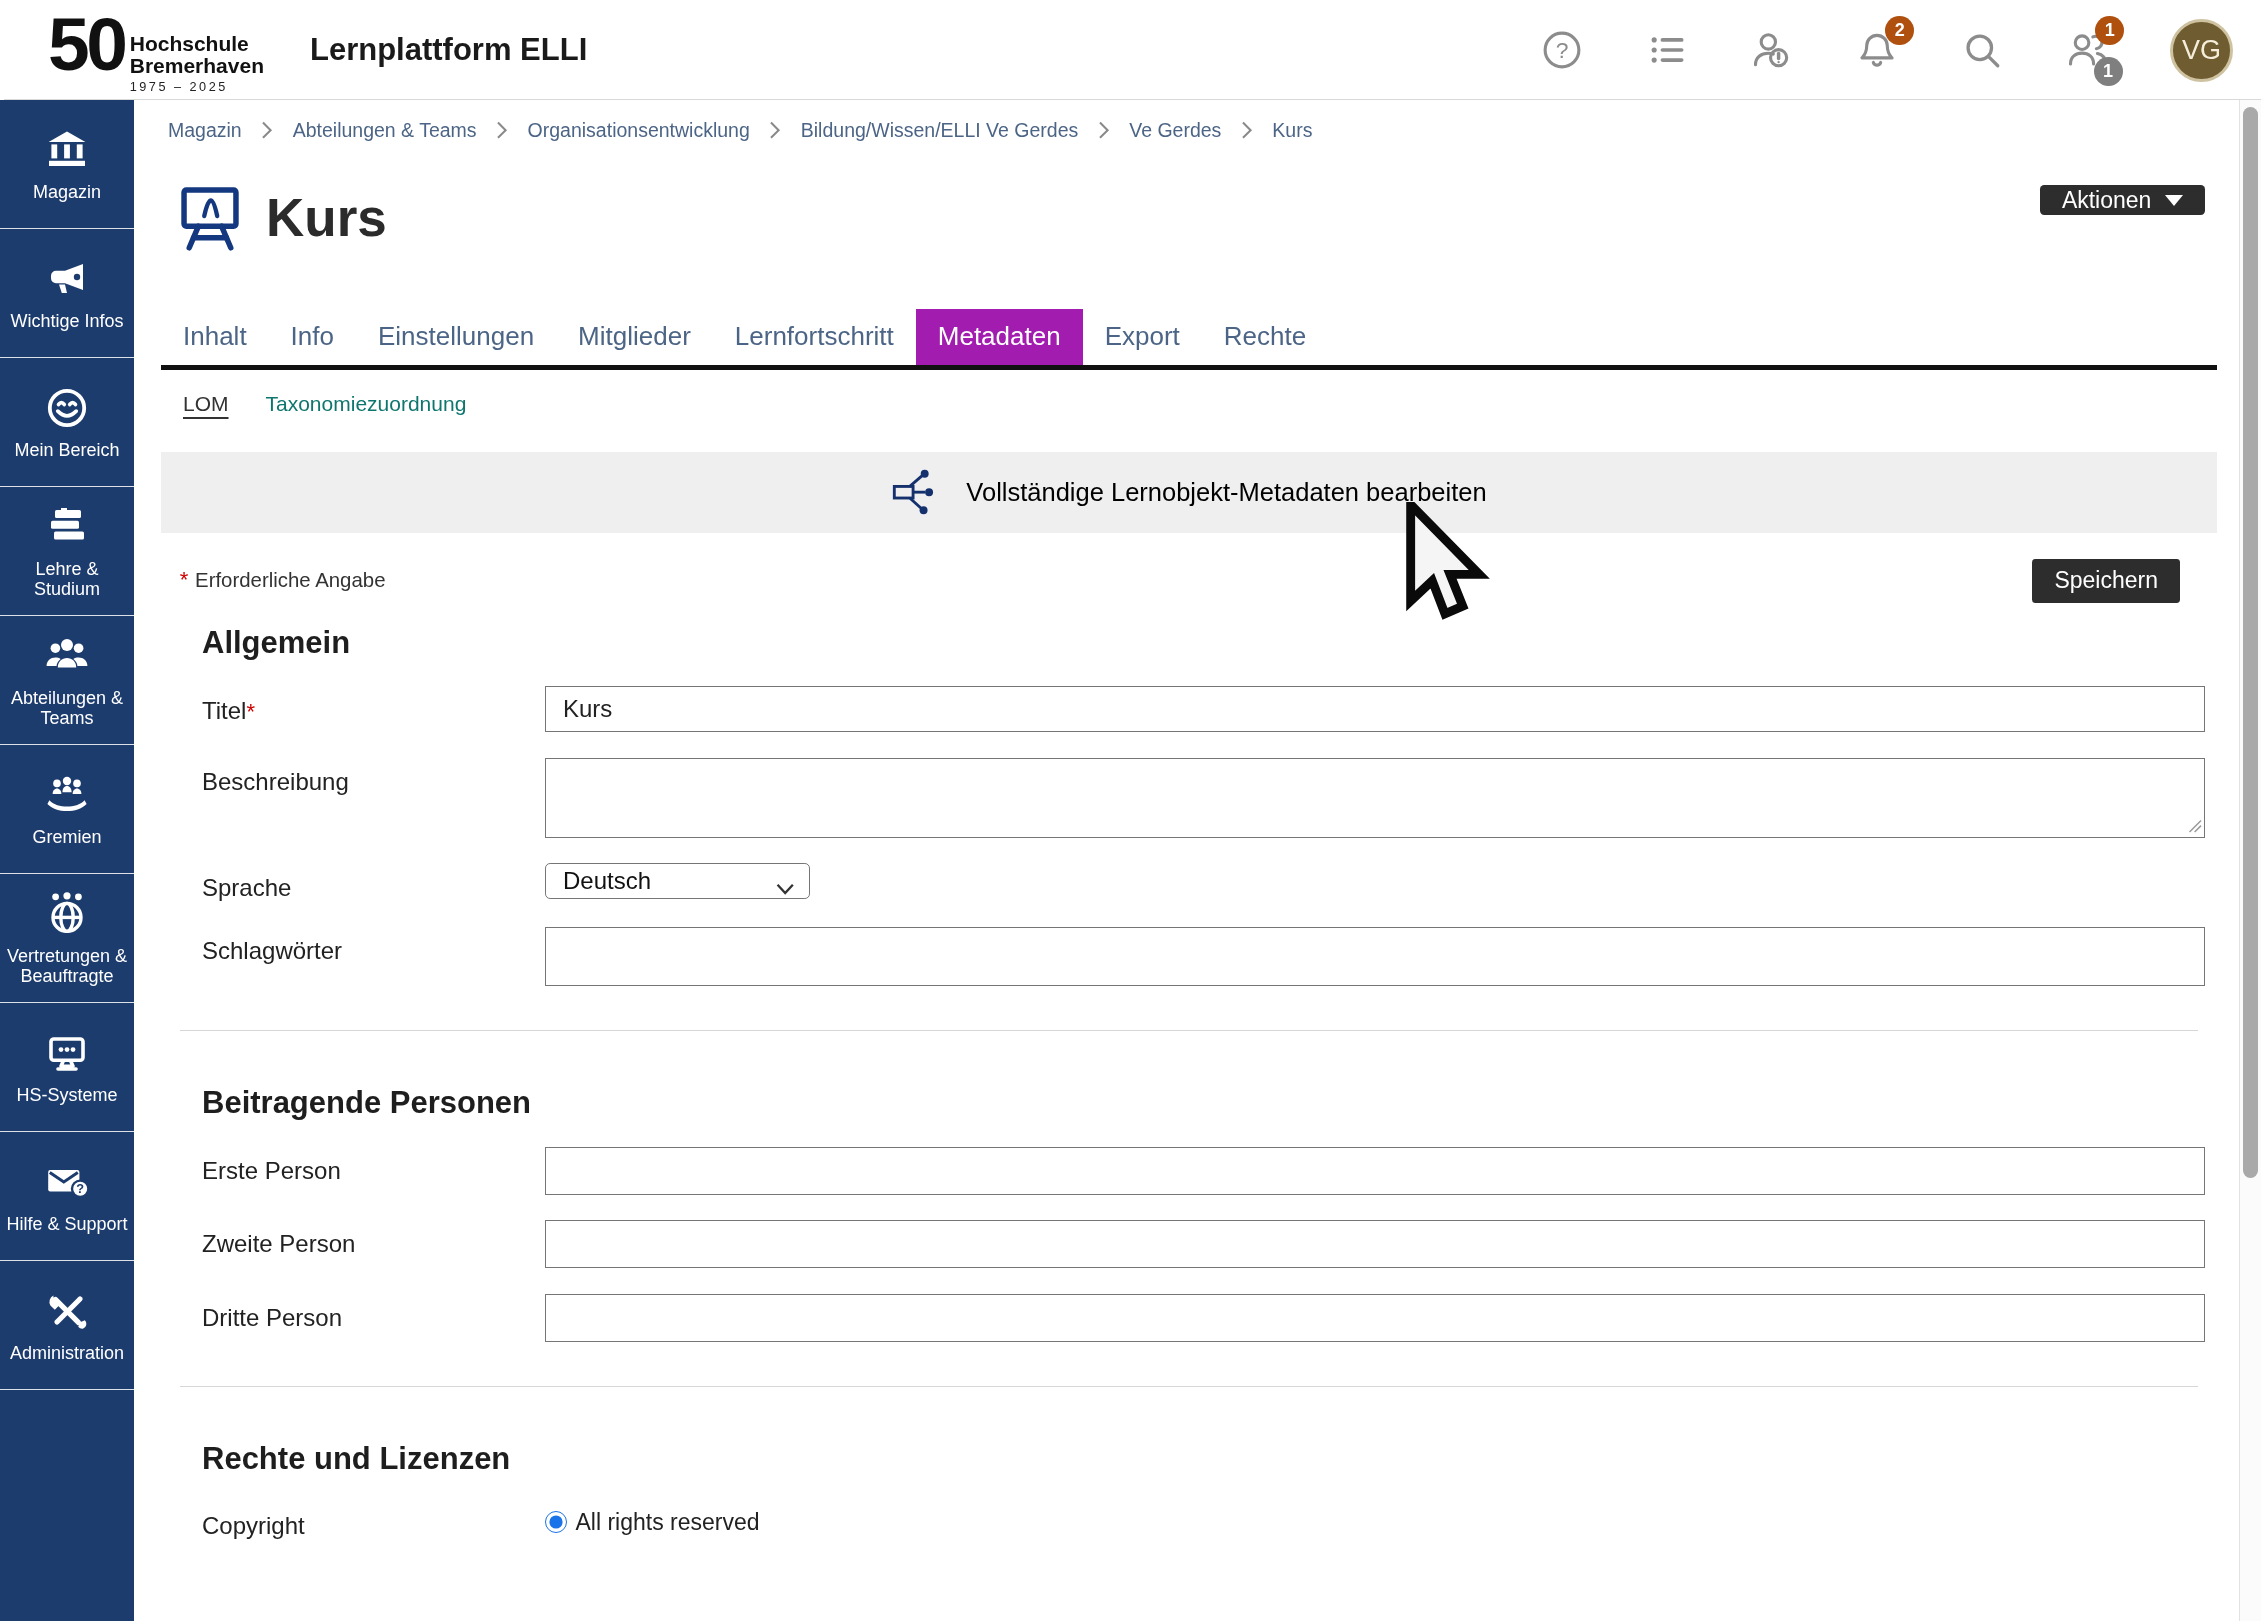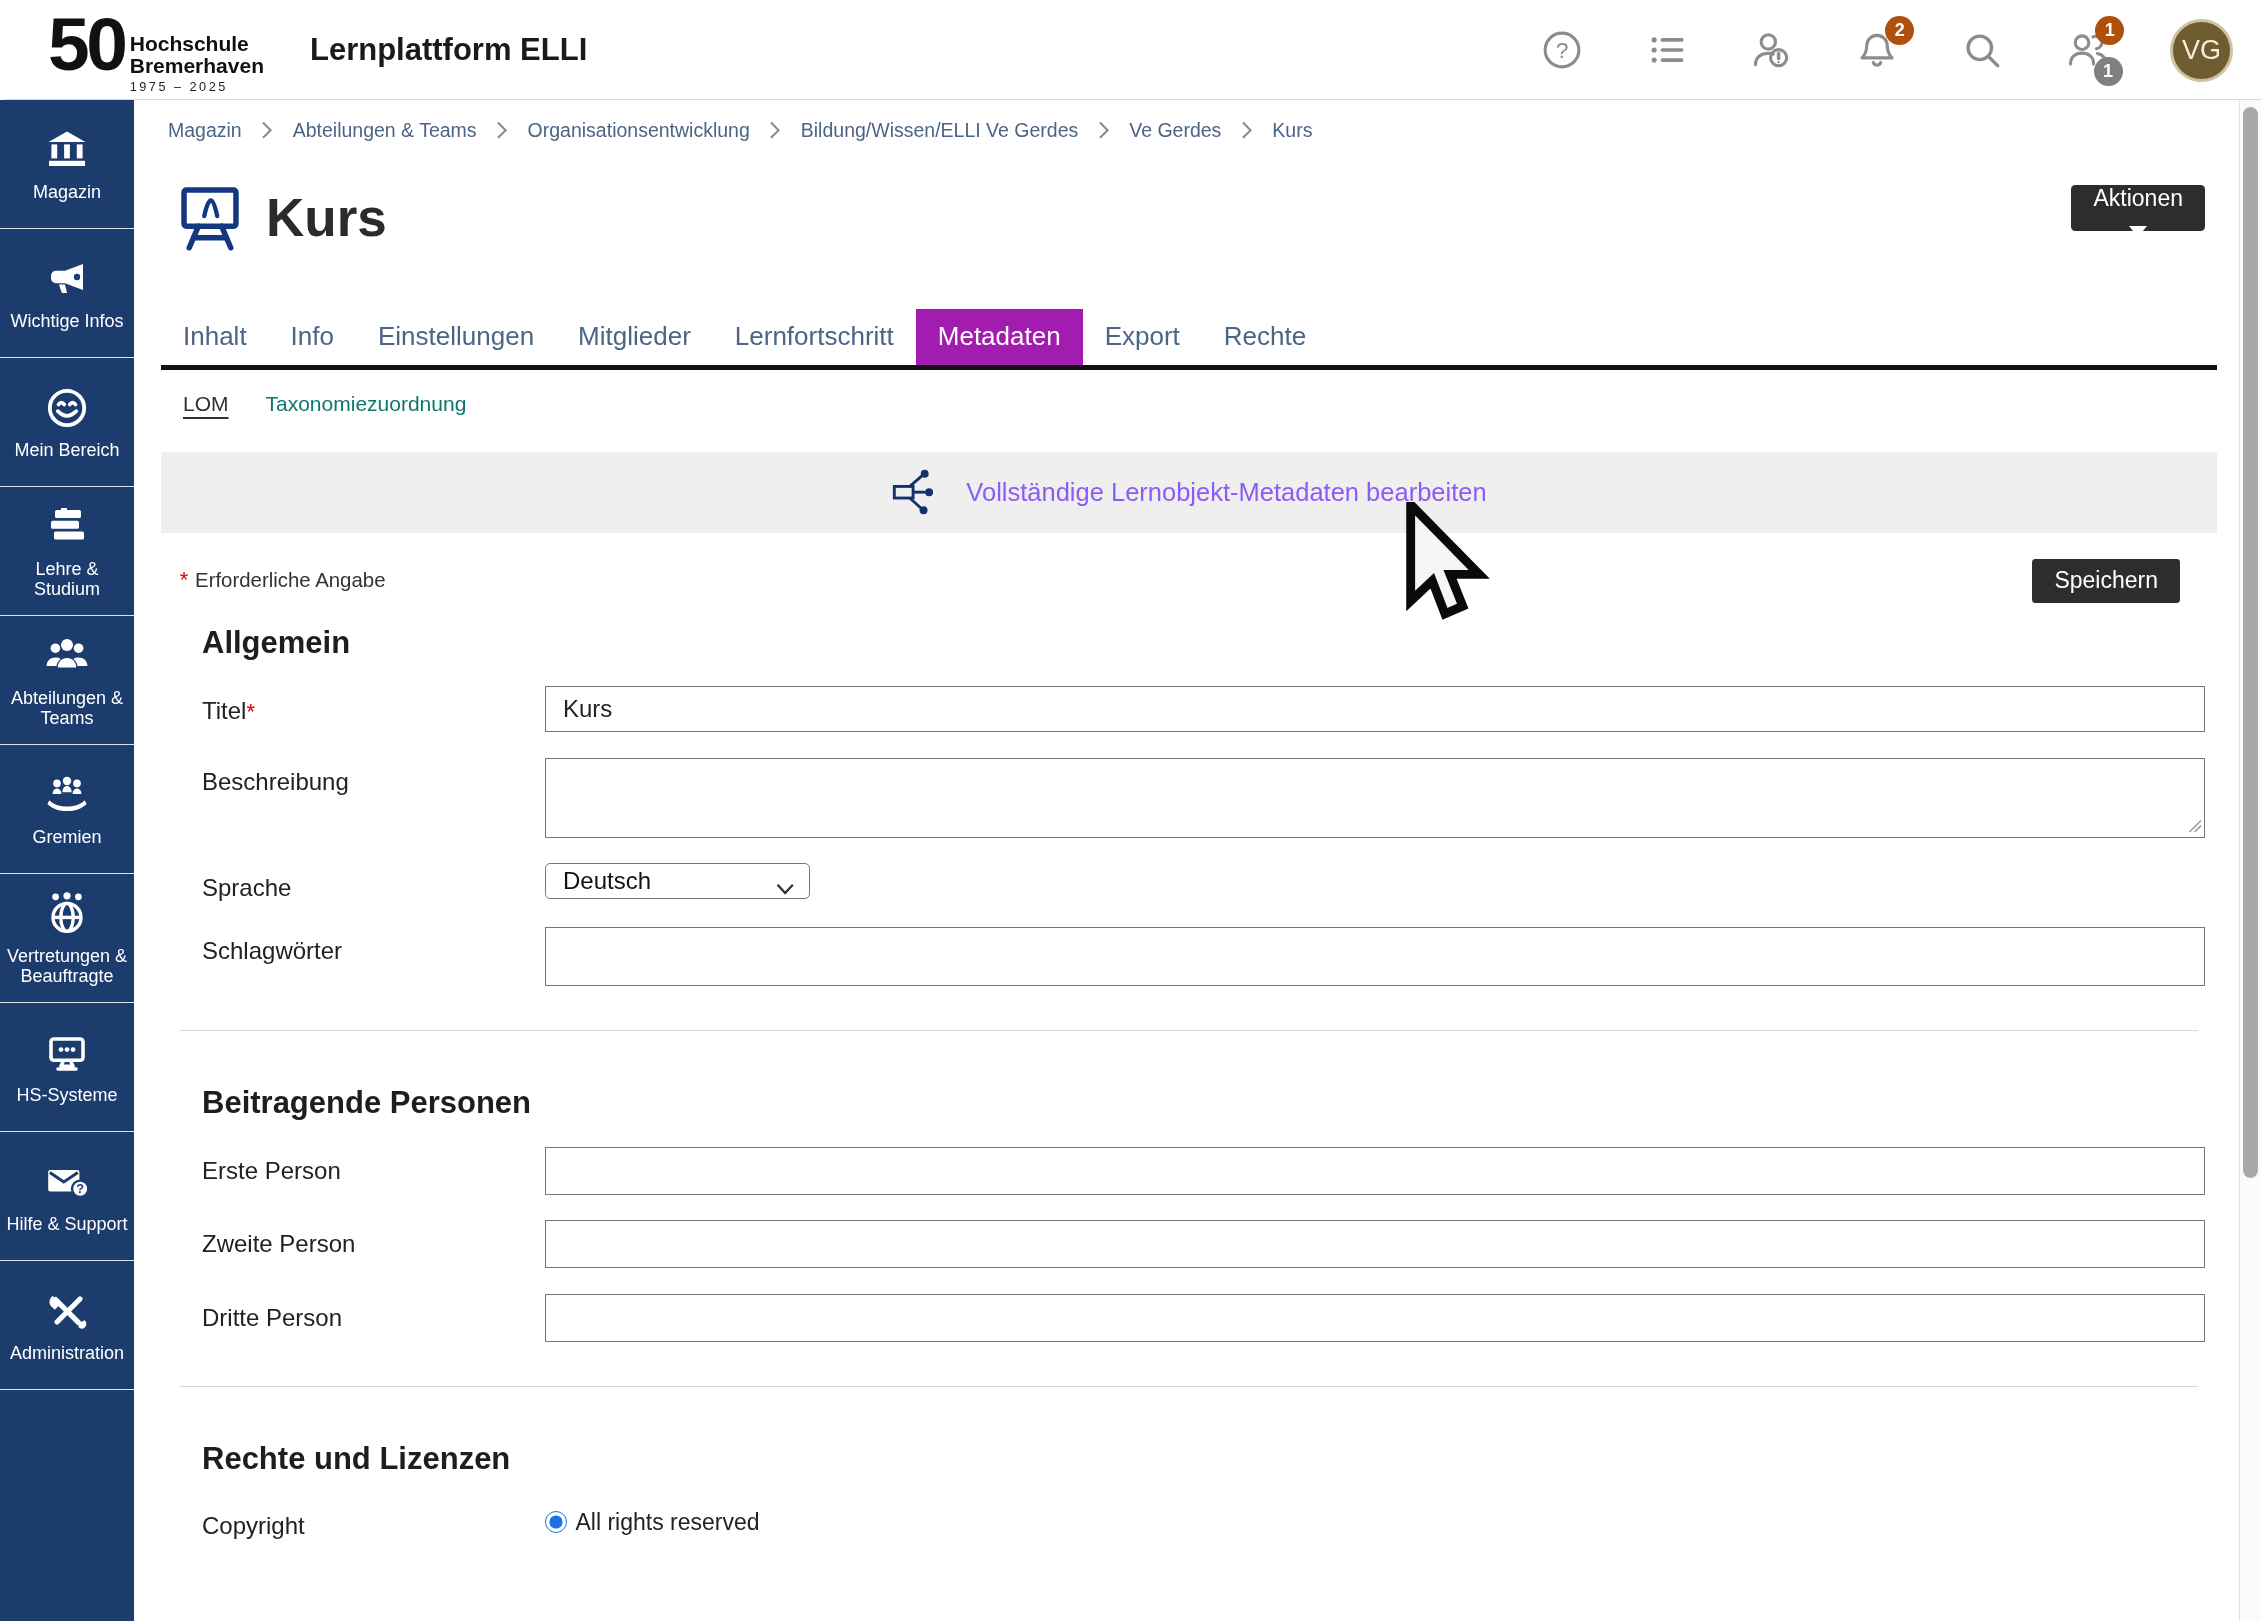--- a/index.html
+++ b/index.html
@@ -36,38 +36,38 @@
   .main { position:absolute; top:102px; left:134px; right:22px; bottom:0; background:#fff; overflow:hidden; }
   .breadcrumb { height:56px; display:flex; align-items:center; gap:18.7px; padding-left:34px; }
   .crumb { color:#4c6586; font-size:19.5px; cursor:pointer; }
   .crumb-sep svg { width:13.6px; height:20.4px; display:block; }
 
   .content { padding:0 22px 0 27px; }
 
   .pagehead { position:relative; height:110px; margin-top:15.3px; }
   .course-icon { position:absolute; left:13.6px; top:6.8px; width:70px; height:75px; }
   .page-title { position:absolute; left:105px; top:13.6px; font-size:53px; font-weight:bold; color:#2b2b2b; }
-  .actions-btn { position:absolute; right:12px; top:12px; height:46px; background:#2d2d2d; color:#fff;
+  .actions-btn { position:absolute; right:12px; top:12px; height:30px; background:#2d2d2d; color:#fff;
                  font-size:23px; border:none; border-radius:4.2px; padding:0 22px; display:flex;
-                 align-items:center; gap:13.6px; cursor:pointer; font-family:inherit;flex-direction:column; }
+                 align-items:center; gap:13.6px; cursor:pointer; font-family:inherit; }
   .caret-down { width:0; height:0; border-left:9.3px solid transparent; border-right:9.3px solid transparent;
                 border-top:11px solid #fff; }
 
   .tabs { display:flex; align-items:flex-end; border-bottom:5.1px solid #111; margin-top:25.5px; }
   .tab { font-size:26px; color:#4c6586; padding:12px 22px 13.6px; cursor:pointer; white-space:nowrap; }
   .tab.active { background:#a21caf; color:#fff; }
 
   .subtabs { display:flex; gap:37px; padding:22px 0 0 22px; }
   .subtab { font-size:21px; color:#0f766e; cursor:pointer; }
   .subtab.active { color:#333; text-decoration:underline; text-underline-offset:6px; }
 
   .banner { margin-top:36px; height:81px; background:#efefef; display:flex; align-items:center;
             justify-content:center; gap:22px; cursor:pointer; }
   .banner svg { width:53px; height:53px; }
-  .banner-label { font-size:25.5px; color:#8b5cf6; }
+  .banner-label { font-size:25.5px; color:#000000; }
 
   .required-row { position:relative; margin-top:25.5px; height:48px; }
   .required-note { position:absolute; left:18.7px; top:8.5px; font-size:20.4px; color:#333; }
   .req-star { color:#d00000; font-size:22px; margin-right:6.8px; }
   .save-btn { position:absolute; right:37px; top:0; height:44px; background:#2d2d2d; color:#fff; font-size:23px;
               border:none; border-radius:3.4px; padding:0 22px; cursor:pointer; font-family:inherit; }
 
   .section-heading { font-size:31px; font-weight:bold; color:#1e1e1e; padding-left:41px; }
   .h-allgemein { margin-top:18px; }
   .h-spaced { margin-top:39px; }

